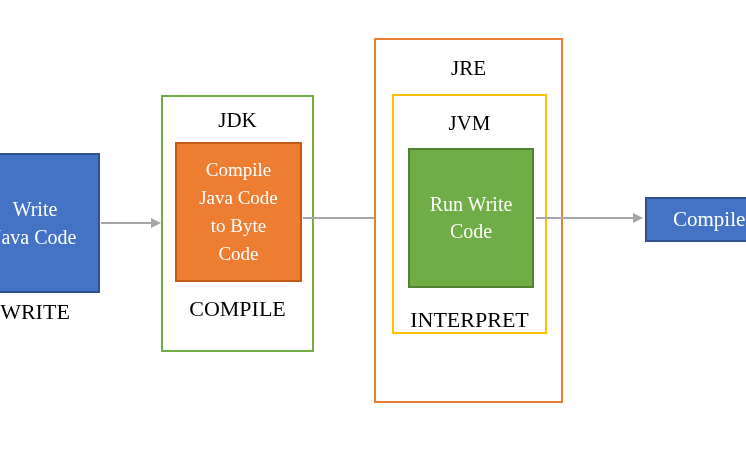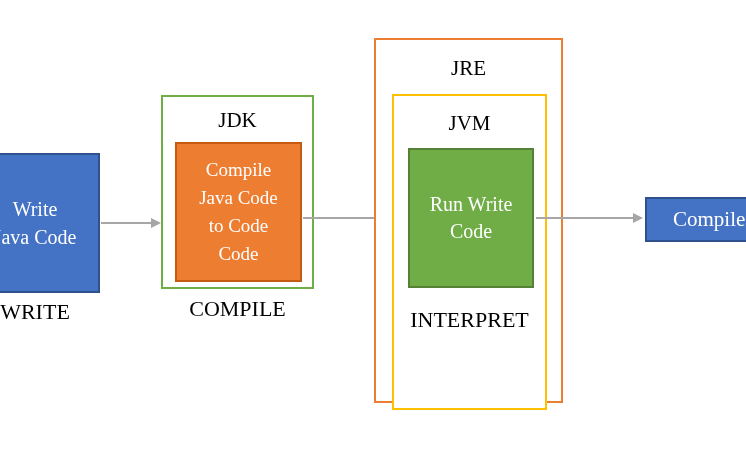--- a/index.html
+++ b/index.html
@@ -45,28 +45,28 @@
     color: #000000;
     white-space: nowrap;
   }
   .frame-title { font-size: 21px; }
   .caption     { font-size: 22px; }
 
   
   #write-box   { left: -30px; top: 153px; width: 130px; height: 140px; font-size: 20px; line-height: 28px; }
   #write-caption { left: -30px; top: 299px; width: 130px; }
 
-  #jdk-frame   { left: 161px; top: 95px;  width: 153px; height: 194px; }
+  #jdk-frame   { left: 161px; top: 95px;  width: 153px; height: 257px; }
   #jdk-title   { top: 11px; }
   #compile-box { left: 12px; top: 45px; width: 127px; height: 140px; font-size: 19px; line-height: 28px; }
   #compile-caption { top: 199px; }
 
   #jre-frame   { left: 374px; top: 38px; width: 189px; height: 365px; }
   #jre-title   { top: 16px; }
-  #jvm-frame   { left: 16px; top: 54px; width: 155px; height: 316px; }
+  #jvm-frame   { left: 16px; top: 54px; width: 155px; height: 240px; }
   #jvm-title   { top: 15px; }
   #run-box     { left: 14px; top: 52px; width: 126px; height: 140px; font-size: 20px; line-height: 27px; }
   #interpret-caption { top: 211px; }
   #environment-caption { top: 324px; font-size: 23px; }
 
   #machine-box {
     left: 645px; top: 197px; width: 180px; height: 45px;
     font-size: 21px;
     align-items: flex-start;
     padding-left: 26px;
@@ -100,21 +100,21 @@
   <div>
     <div class="arrow-line" style="left:101px; top:222px; width:50px;"></div>
     <div class="arrow-head" style="left:151px; top:218px;"></div>
   </div>
 
   <div id="jdk-frame" class="frame jdk-frame">
     <div id="jdk-title" class="frame-title">JDK</div>
     <div id="compile-box" class="proc-box orange-box">
       <div>Compile</div>
       <div>Java Code</div>
-      <div>to Code</div>
+      <div>to Byte</div>
       <div>Code</div>
     </div>
     <div id="compile-caption" class="caption">COMPILE</div>
   </div>
 
   <div>
     <div class="arrow-line" style="left:303px; top:217px; width:95px;"></div>
     <div class="arrow-head" style="left:398px; top:213px;"></div>
   </div>
 

